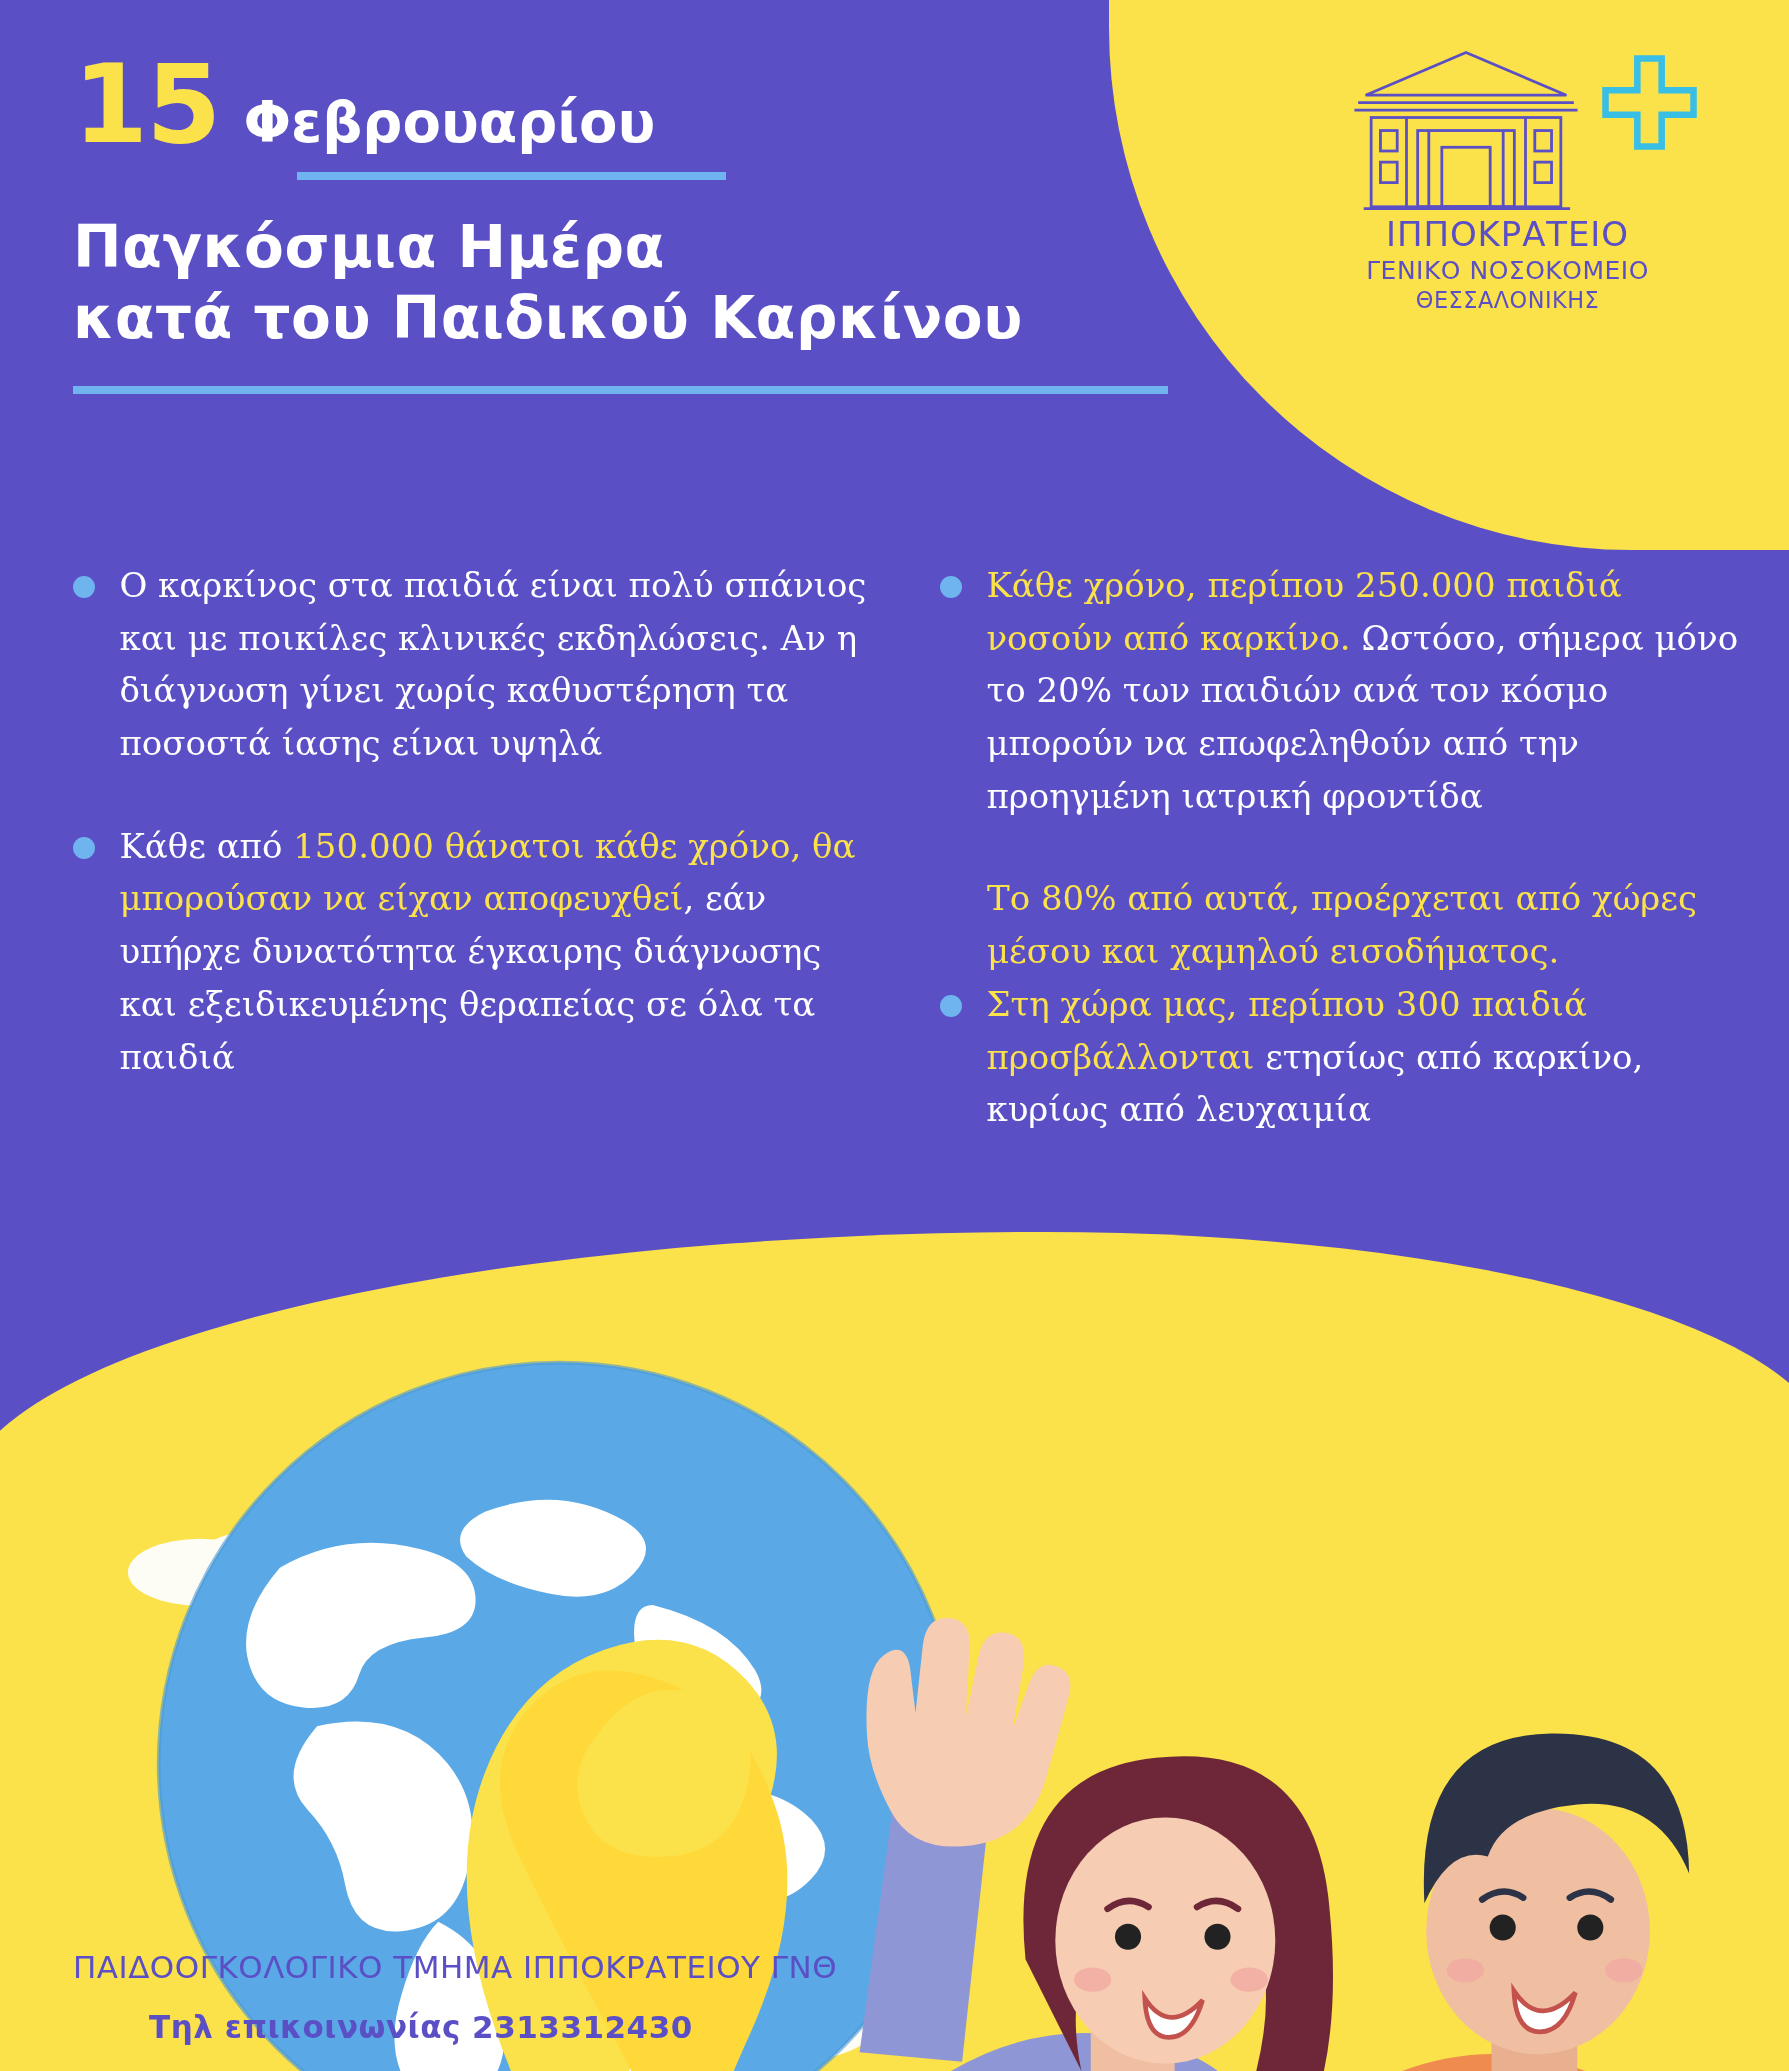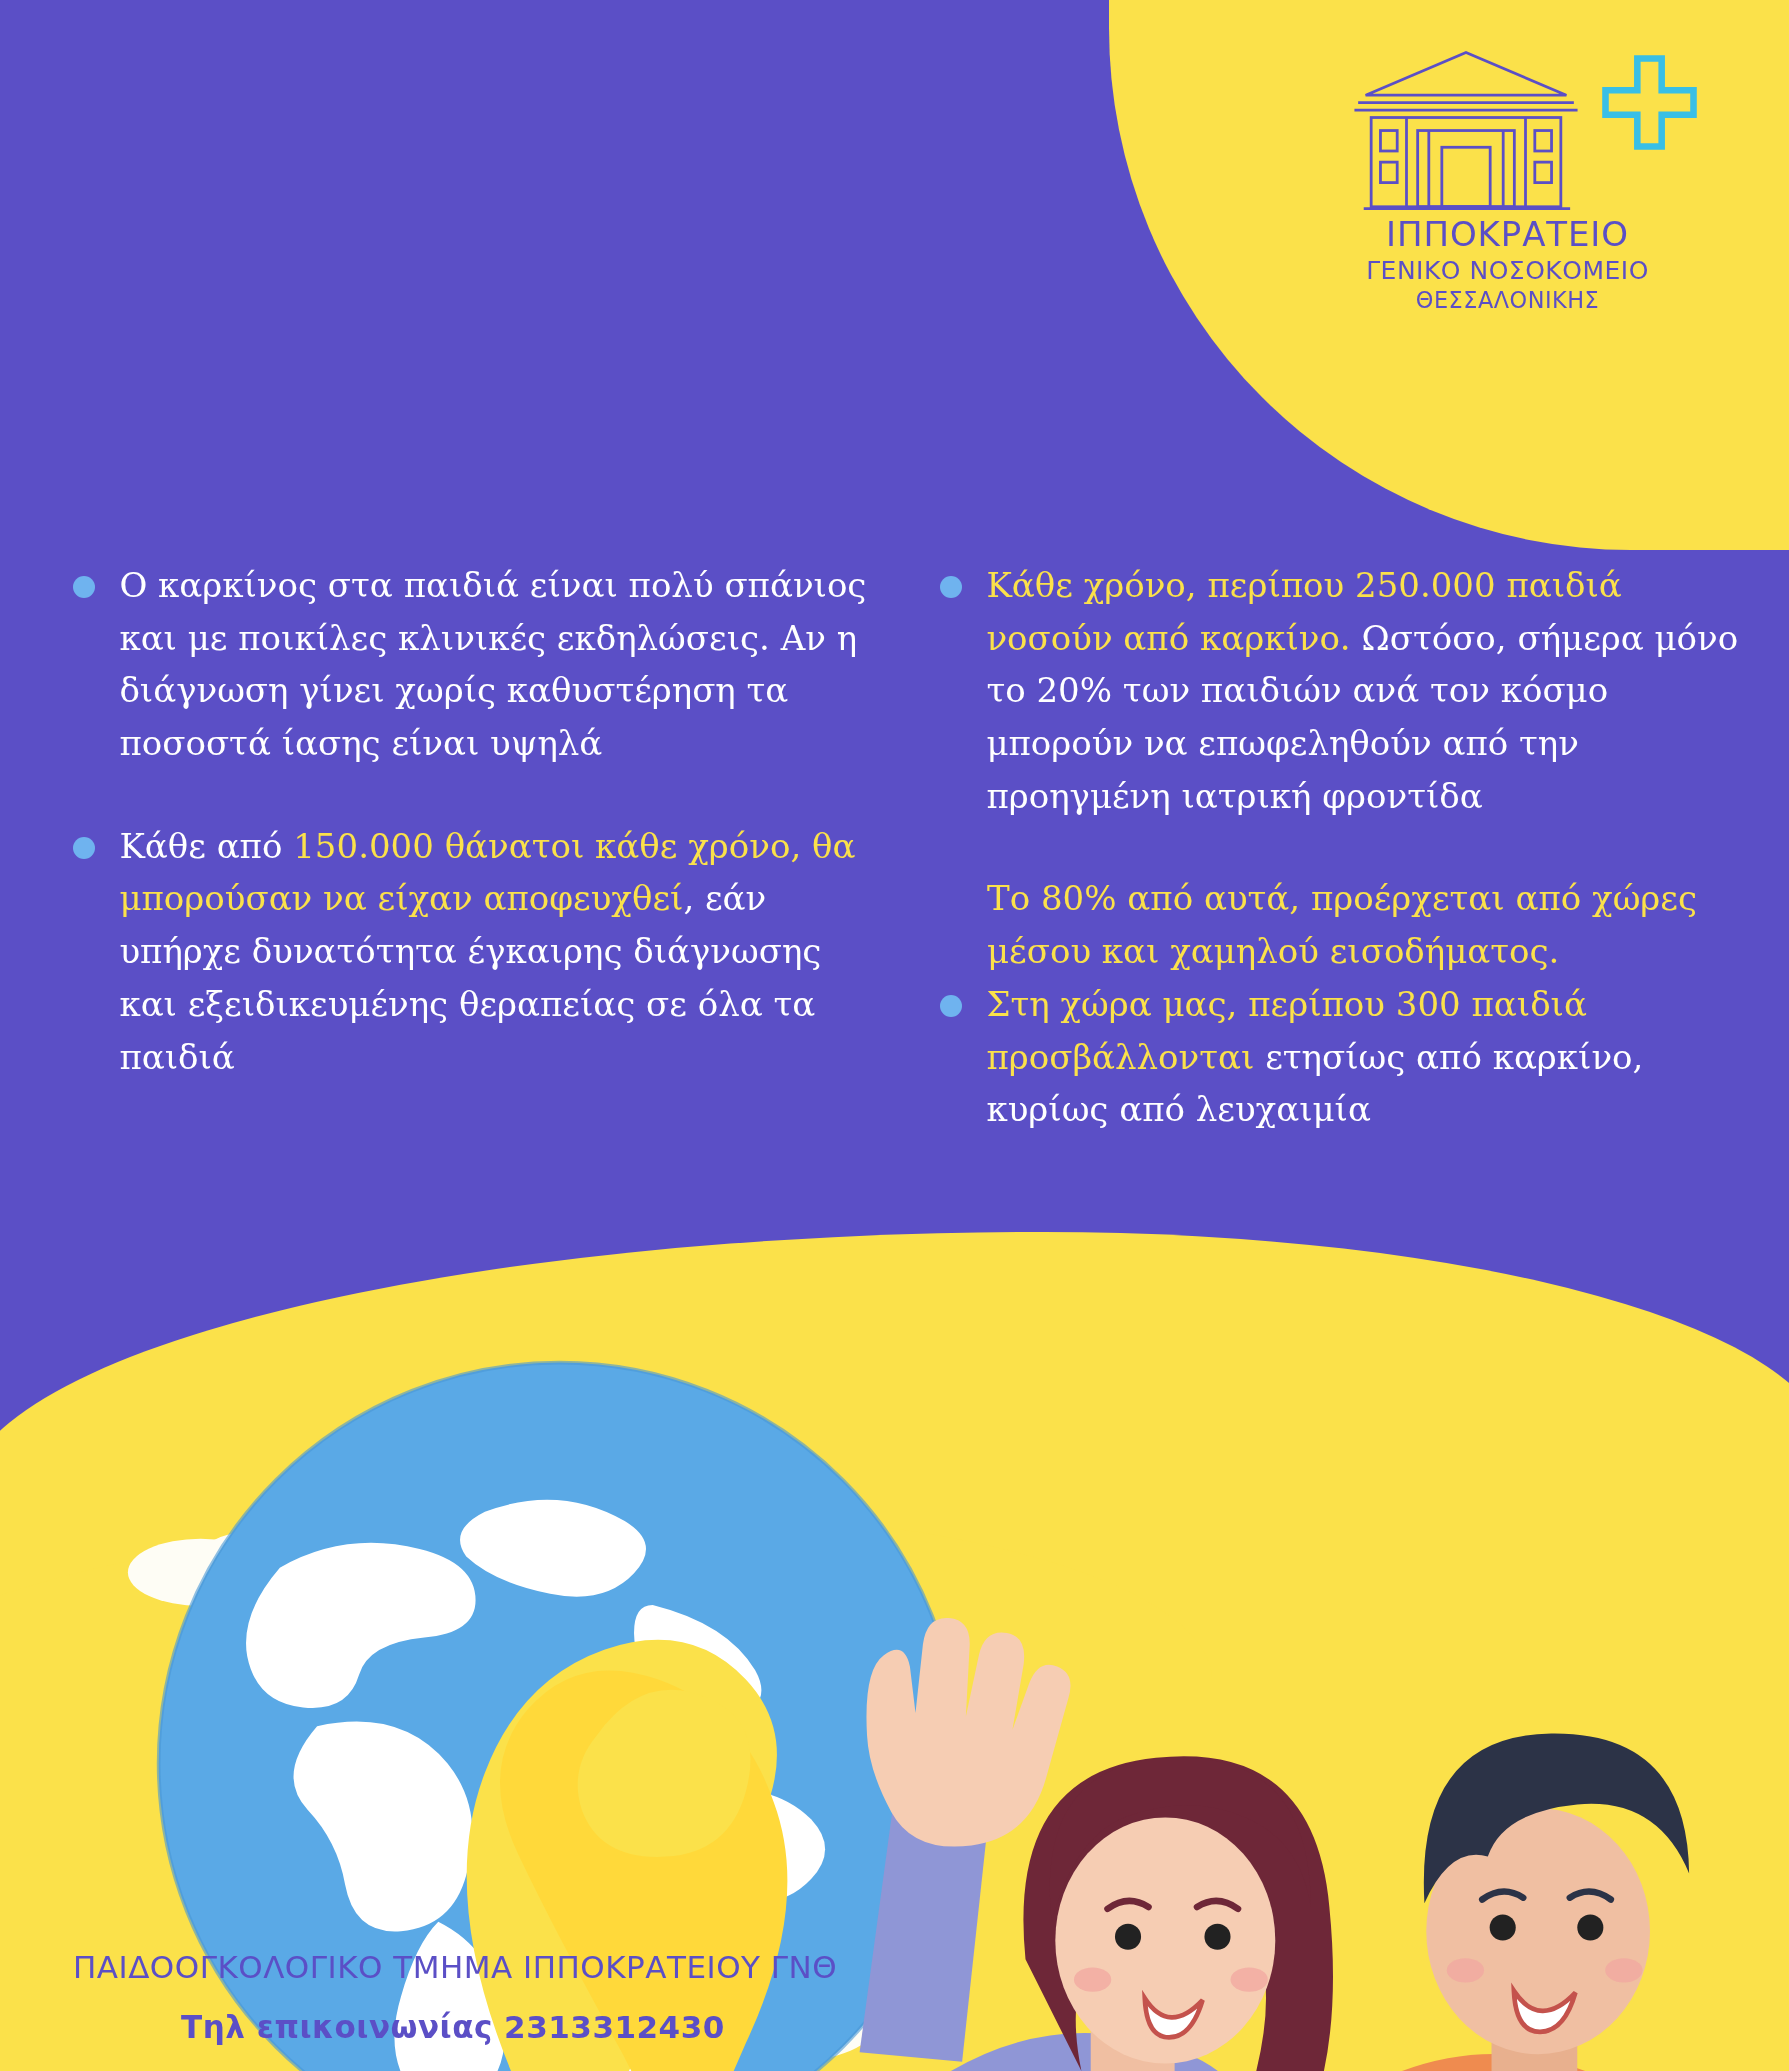--- a/index.html
+++ b/index.html
@@ -200,21 +200,21 @@
     width: 1398px;
     color: #5b4fc6;
   }
   .footer-main {
     font-size: 31px;
     font-weight: normal;
     letter-spacing: 0.5px;
   }
   .footer-sub {
     margin-top: 24px;
-    margin-left: 108px;
+    margin-left: 76px;
     font-size: 31px;
     font-weight: bold;
     letter-spacing: 0.5px;
   }
 </style>
 </head>
 <body>
 
 <div class="poster">
 
@@ -299,20 +299,32 @@
       </g>
 
       <path d="M1420 1130 q90 -40 180 -10 l-10 60 q-90 -30 -164 8z" fill="#8f96d6"></path>
 
       <rect x="1175" y="1330" width="145" height="110" fill="none" stroke="#ffffff" stroke-width="6" opacity="0.55"></rect>
       <circle cx="1150" cy="1250" r="16" fill="none" stroke="#ffffff" stroke-width="6" opacity="0.55"></circle>
       <circle cx="1330" cy="1250" r="16" fill="none" stroke="#ffffff" stroke-width="6" opacity="0.55"></circle>
     </svg>
   </div>
 
+  <div class="header">
+    <div class="date-row">
+      <div class="day">15</div>
+      <div class="month">Φεβρουαρίου</div>
+    </div>
+    <div class="rule-short"></div>
+    <div class="title">
+      <div>Παγκόσμια Ημέρα</div>
+      <div>κατά του Παιδικού Καρκίνου</div>
+    </div>
+    <div class="rule-long"></div>
+  </div>
 
   <div class="logo">
     <div class="logo-art">
       <svg class="logo-build" width="280" height="172" viewBox="0 0 300 185">
         <g fill="none" stroke="#5b4fc6" stroke-width="3">
           <path d="M150 8 L258 54 L42 54 Z"></path>
           <line x1="34" y1="62" x2="266" y2="62"></line>
           <line x1="30" y1="70" x2="270" y2="70"></line>
           <rect x="48" y="78" width="204" height="96"></rect>
           <line x1="86" y1="78" x2="86" y2="174"></line>

